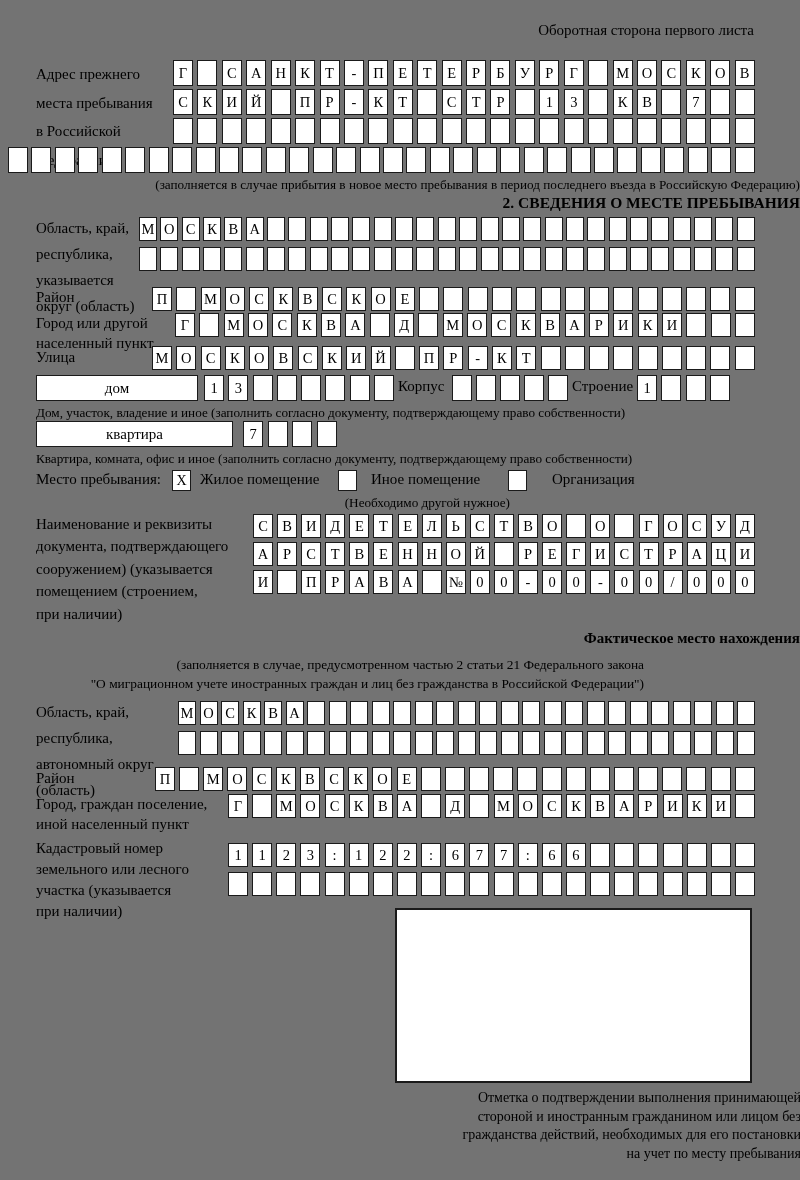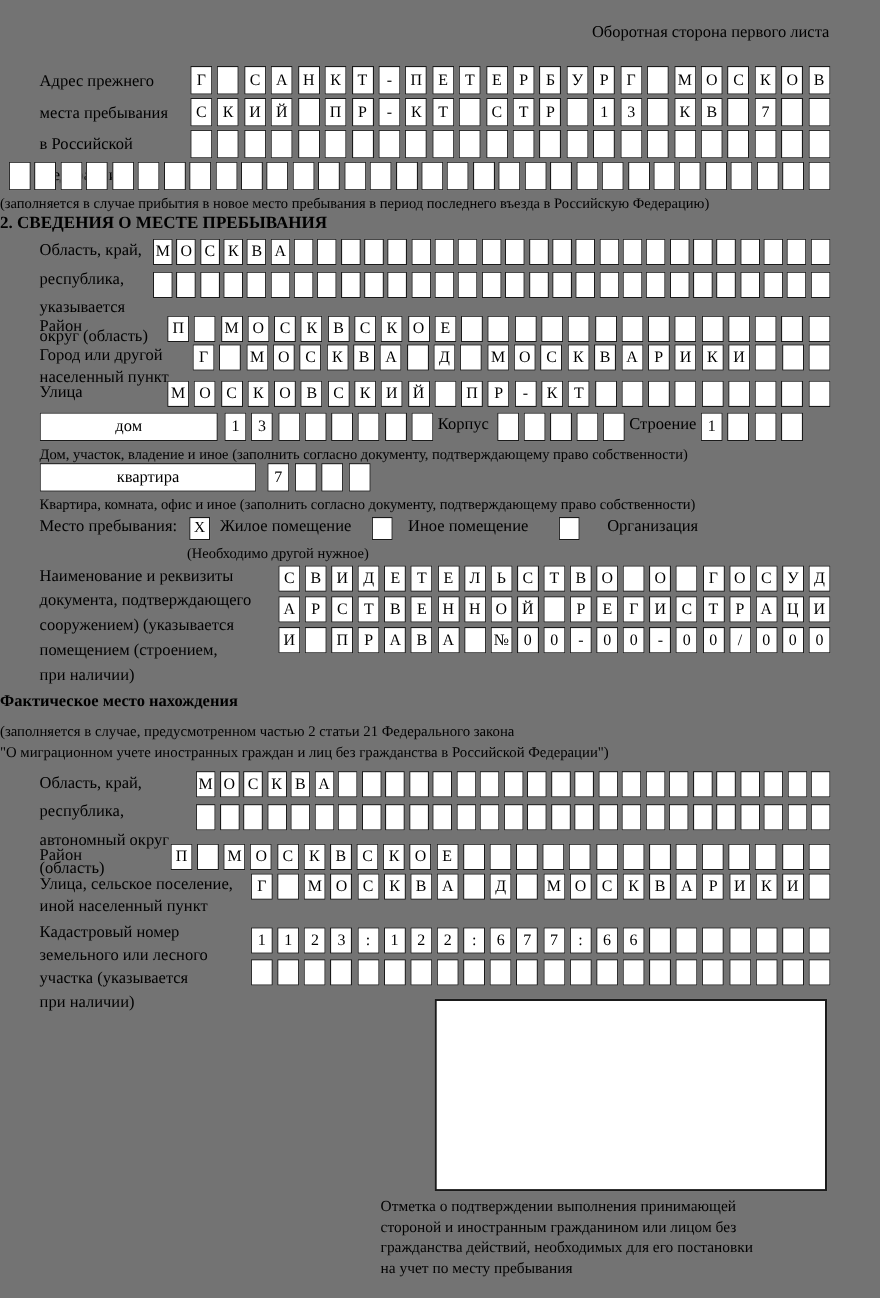--- a/index.html
+++ b/index.html
@@ -5,21 +5,21 @@
   html,body { margin:0; padding:0; background:#e8e8e8; }
   .page {
     position:relative; width:800px; height:1180px; margin:0 auto;
     background:#737373; overflow:hidden;
     font-family:"Liberation Serif","DejaVu Serif",serif; color:#000;padding-left:12px;
   }
   .abs { position:absolute; }
   .lbl { font-size:15px; }
   .small { font-size:13.2px; }
   .bold { font-weight:bold; }
-  .center { text-align:left; }
+  .center { text-align:right; }
   .cellrow { position:absolute; display:flex; justify-content:space-between; }
   .cell {
     box-sizing:border-box;
     width:var(--cw,20px); height:var(--ch,24px);
     border:1.6px solid #1a1a1a; background:#fff;
     display:flex; align-items:center; justify-content:center;
     font-size:14.5px; line-height:1;
   }
   .wbox {
     box-sizing:border-box; border:1.6px solid #1a1a1a; background:#fff;
@@ -541,21 +541,21 @@
       <div class="cell"></div>
       <div class="cell"></div>
       <div class="cell"></div>
       <div class="cell"></div>
       <div class="cell"></div>
       <div class="cell"></div>
       <div class="cell"></div>
     </div>
 
   <div class="abs lbl" style="left:36px; top:795px; line-height:19.5px;">
-    <div class="line">Улица, сельское поселение,</div>
+    <div class="line">Город, граждан поселение,</div>
     <div class="line">иной населенный пункт</div>
   </div>
   <div class="cellrow" style="left:228px; top:794px; width:527px; --cw:20px;">
       <div class="cell">Г</div>
       <div class="cell"></div>
       <div class="cell">М</div>
       <div class="cell">О</div>
       <div class="cell">С</div>
       <div class="cell">К</div>
       <div class="cell">В</div>

